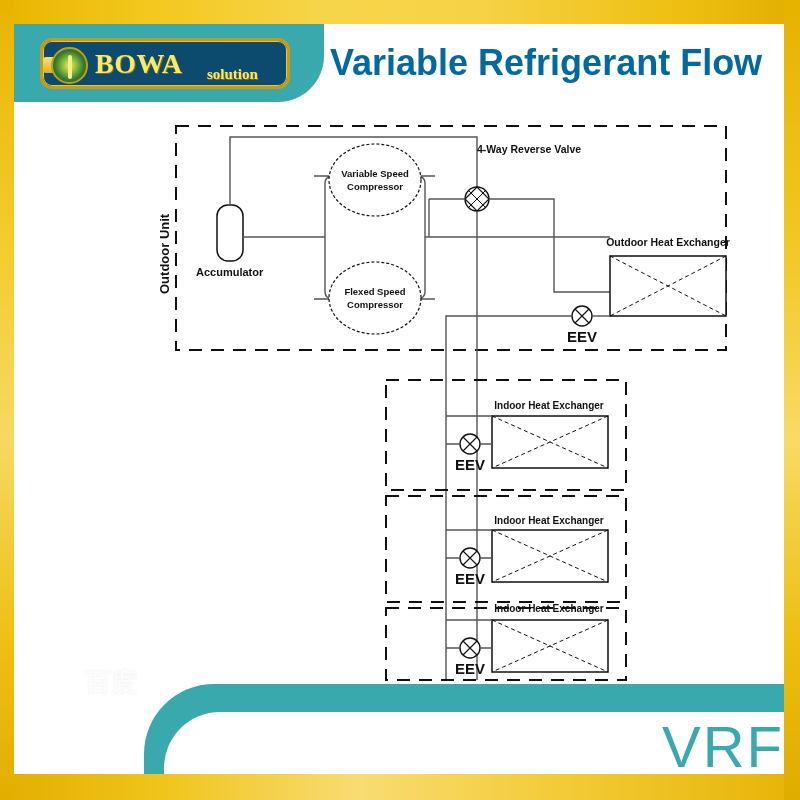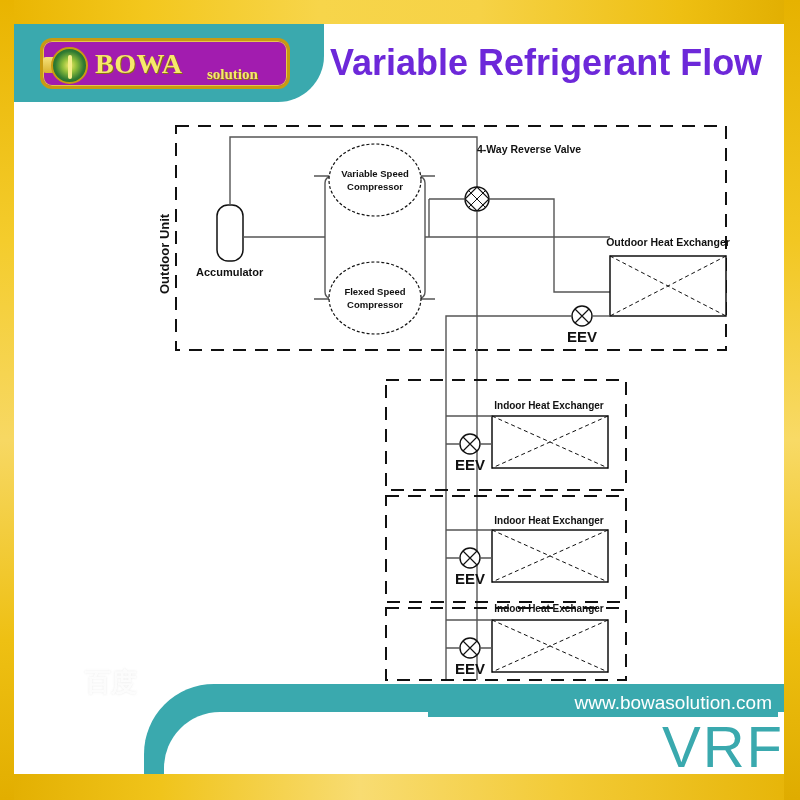--- a/index.html
+++ b/index.html
@@ -18,36 +18,36 @@
   .frame-left{position:absolute;left:0;top:0;width:14px;height:800px;
     background:linear-gradient(180deg,#e9b400 0%,#f4cc2c 30%,#f7d863 55%,#eec013 80%,#e2ae00 100%);}
   .frame-right{position:absolute;right:0;top:0;width:16px;height:800px;
     background:linear-gradient(180deg,#e6b200 0%,#f2c722 30%,#f8da66 55%,#edbe10 80%,#dfac00 100%);}
 
   
   .header-band{position:absolute;left:14px;top:24px;width:770px;height:78px;background:#ffffff;}
   .teal-header{position:absolute;left:14px;top:24px;width:310px;height:78px;
     background:#3aa9ae;border-bottom-right-radius:46px;}
   .logo-plate{position:absolute;left:40px;top:38px;width:250px;height:51px;
-    background:#a21caf;border:3px solid #c79b12;border-radius:12px;box-sizing:border-box;
+    background:#0c4a6e;border:3px solid #c79b12;border-radius:12px;box-sizing:border-box;
     box-shadow:inset 0 0 0 1px #e6c64a;}
   .logo-emblem{position:absolute;left:8px;top:6px;width:37px;height:37px;border-radius:50%;
     background:radial-gradient(circle at 50% 50%,#f2e96a 0%,#8fbe3a 30%,#2f7a32 62%,#1c5a24 100%);
     border:2px solid #c79b12;box-sizing:border-box;}
   .logo-emblem:after{content:"";position:absolute;left:50%;top:6px;margin-left:-2px;
     width:4px;height:24px;background:#f5ee8a;border-radius:2px;}
   .logo-tail{position:absolute;left:0px;top:16px;width:14px;height:16px;
     background:linear-gradient(180deg,#f6e27a,#d9b22e);border-radius:3px 0 0 3px;}
   .logo-bowa{position:absolute;left:52px;top:7px;font-size:28px;font-weight:bold;
     color:#f7e96b;letter-spacing:0.5px;font-family:"Liberation Serif",serif;
     text-shadow:1px 1px 0 #8a6f10;}
   .logo-sol{position:absolute;left:164px;top:25px;font-size:15px;font-weight:bold;
     color:#f7e96b;font-family:"Liberation Serif",serif;text-shadow:1px 1px 0 #8a6f10;}
   .title{position:absolute;left:330px;top:38px;width:450px;height:50px;
-    font-size:36px;font-weight:bold;color:#6d28d9;line-height:50px;white-space:nowrap;}
+    font-size:36px;font-weight:bold;color:#0369a1;line-height:50px;white-space:nowrap;}
 
   
   .diagram{position:absolute;left:14px;top:104px;width:770px;height:586px;background:#fff;}
   svg{display:block;}
   .lbl{font-family:"Liberation Sans",sans-serif;font-weight:bold;fill:#111;}
 
   
   .unit-name{position:absolute;font-size:27px;font-weight:bold;color:#111;white-space:nowrap;}
 
   
@@ -176,17 +176,16 @@
     <path d="M446,544 L432,544 M466,544 L478,544" fill="none" stroke="#555" stroke-width="1.4"></path>
 
   </svg>
   </div>
 
   <div class="watermark">百度</div>
 
   <div class="footer-wrap">
     <div class="footer-curve"></div>
     <div class="footer-inner"></div>
-    <div class="footer-url">www.bowasolution.com</div>
     <div class="footer-vrf">VRF</div>
   </div>
 
 </div>
 
 </body></html>

